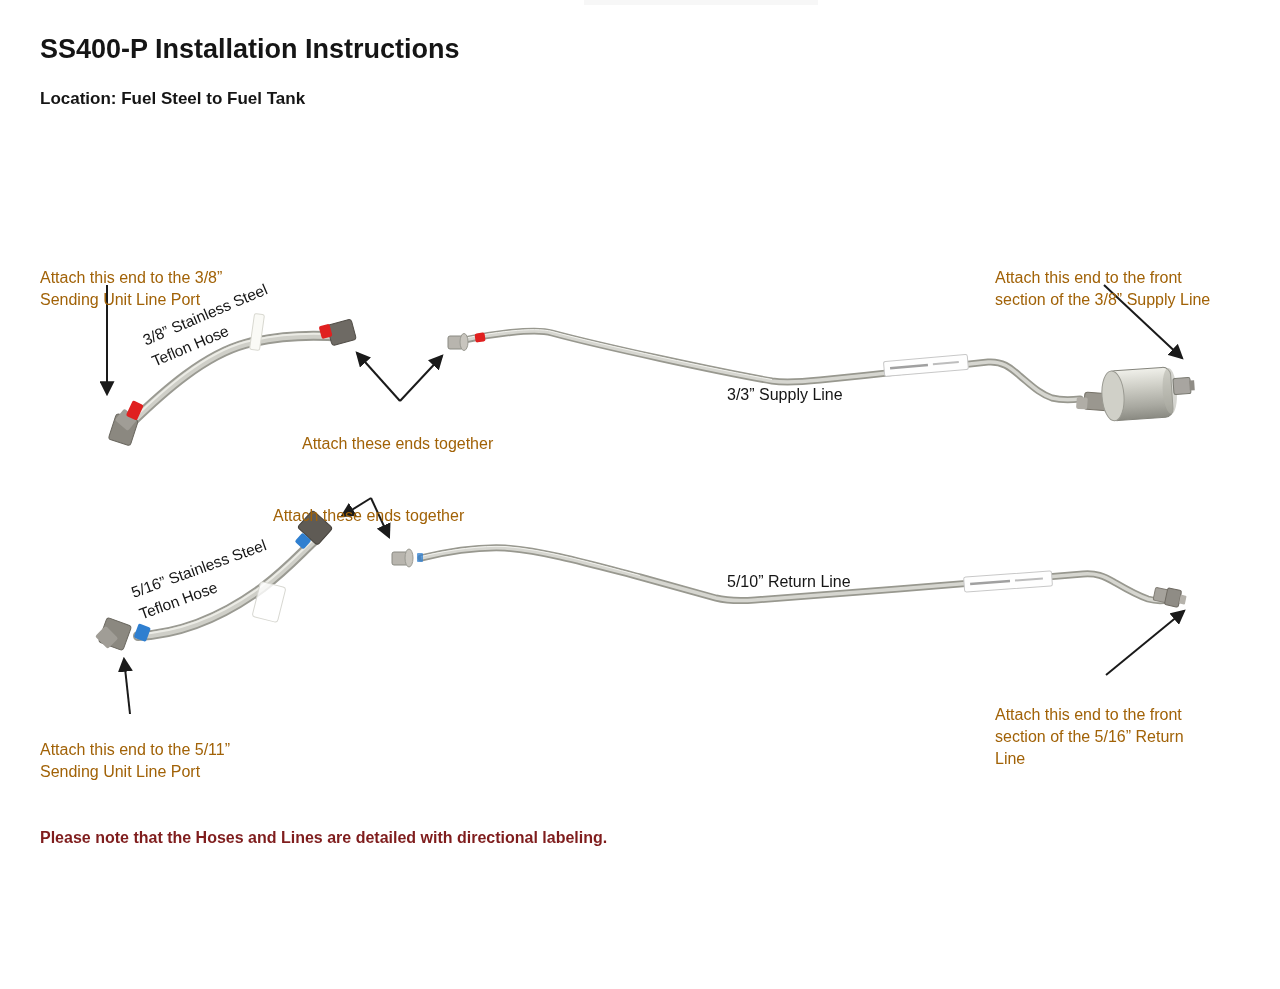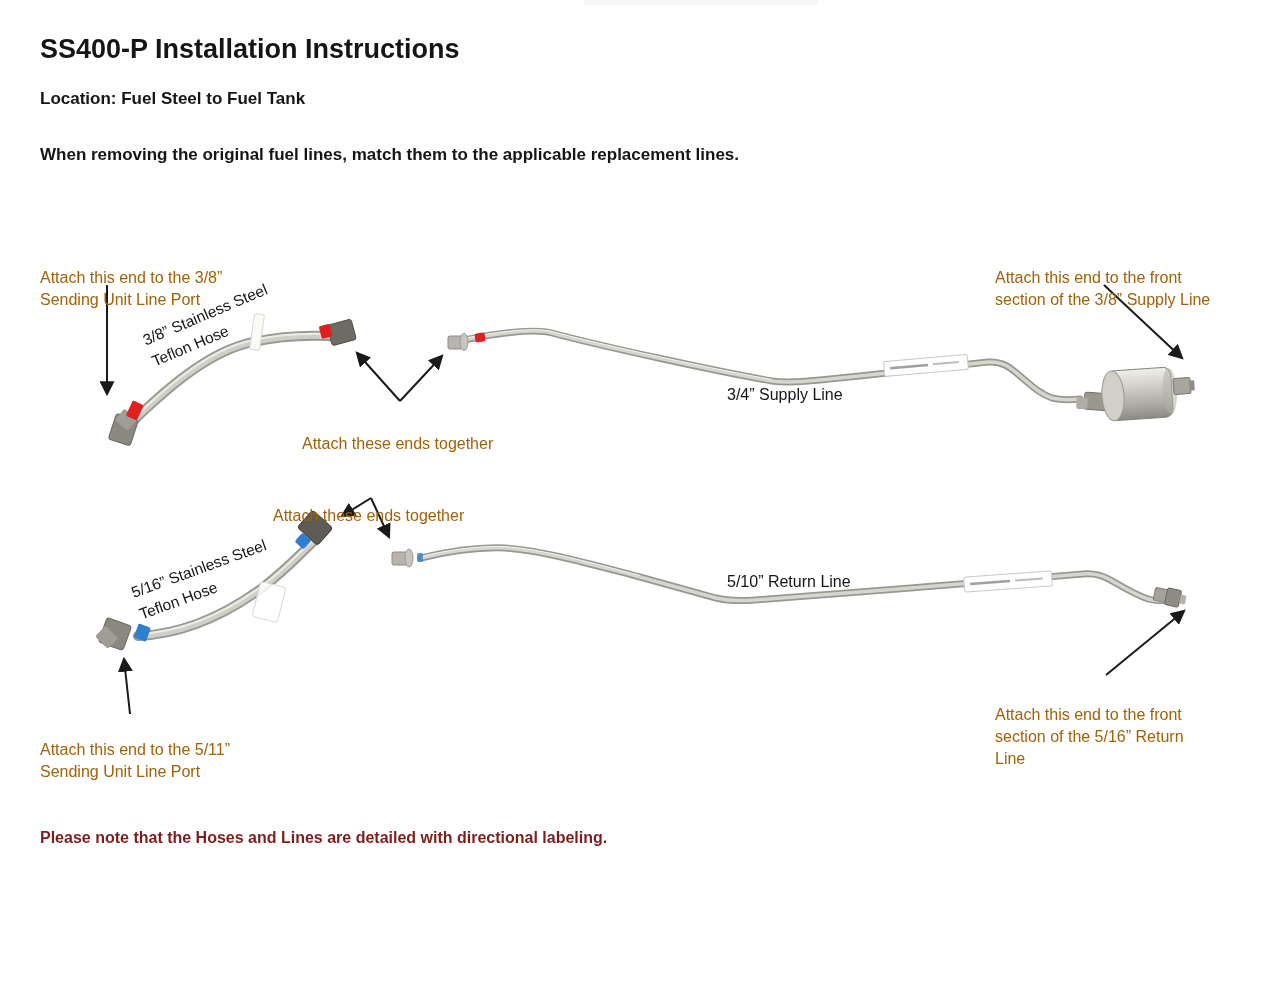--- a/index.html
+++ b/index.html
@@ -17,21 +17,20 @@
 </style>
 </head>
 <body>
 
 <div class="page">
 
   <div class="abs topbar" style="left:584px;top:0;width:234px;height:5px;"></div>
 
   <div class="abs title" style="left:40px;top:34px;">SS400-P Installation Instructions</div>
   <div class="abs subhead" style="left:40px;top:89px;">Location: Fuel Steel to Fuel Tank</div>
-  <div class="abs subhead" style="left:40px;top:145px;">When removing the original fuel lines, match them to the applicable replacement lines.</div>
 
   <svg width="1280" height="989" viewBox="0 0 1280 989">
     <defs>
       <marker id="ah" viewBox="0 0 10 10" refX="8.5" refY="5" markerWidth="7.5" markerHeight="7.5" orient="auto-start-reverse">
         <path d="M0,0 L10,5 L0,10 z" fill="#1a1a1a"></path>
       </marker>
       <linearGradient id="filterBody" x1="0" y1="0" x2="0" y2="1">
         <stop offset="0" stop-color="#f0f0ea"></stop>
         <stop offset="0.35" stop-color="#cfcfc7"></stop>
         <stop offset="0.75" stop-color="#a8a8a0"></stop>
@@ -135,21 +134,21 @@
       <line x1="130" y1="714" x2="124" y2="659" marker-end="url(#ah)"></line>
       <line x1="1106" y1="675" x2="1184" y2="611" marker-end="url(#ah)"></line>
     </g>
   </svg>
 
   <div class="abs ann" style="left:40px;top:239px;">Attach this end to the 3/8”
 Sending Unit Line Port</div>
   <div class="abs rotlabel" style="left:139px;top:330px;transform:rotate(-23deg);">3/8” Stainless Steel
 Teflon Hose</div>
   <div class="abs ann" style="left:302px;top:405px;">Attach these ends together</div>
-  <div class="abs linelabel" style="left:727px;top:386px;">3/4” Supply Line</div>
+  <div class="abs linelabel" style="left:727px;top:386px;">3/3” Supply Line</div>
   <div class="abs ann" style="left:995px;top:239px;">Attach this end to the front
 section of the 3/8” Supply Line</div>
 
   <div class="abs ann" style="left:273px;top:477px;">Attach these ends together</div>
   <div class="abs rotlabel" style="left:128px;top:582px;transform:rotate(-20deg);">5/16” Stainless Steel
 Teflon Hose</div>
   <div class="abs linelabel" style="left:727px;top:573px;">5/10” Return Line</div>
   <div class="abs ann" style="left:995px;top:676px;">Attach this end to the front
 section of the 5/16” Return
 Line</div>

